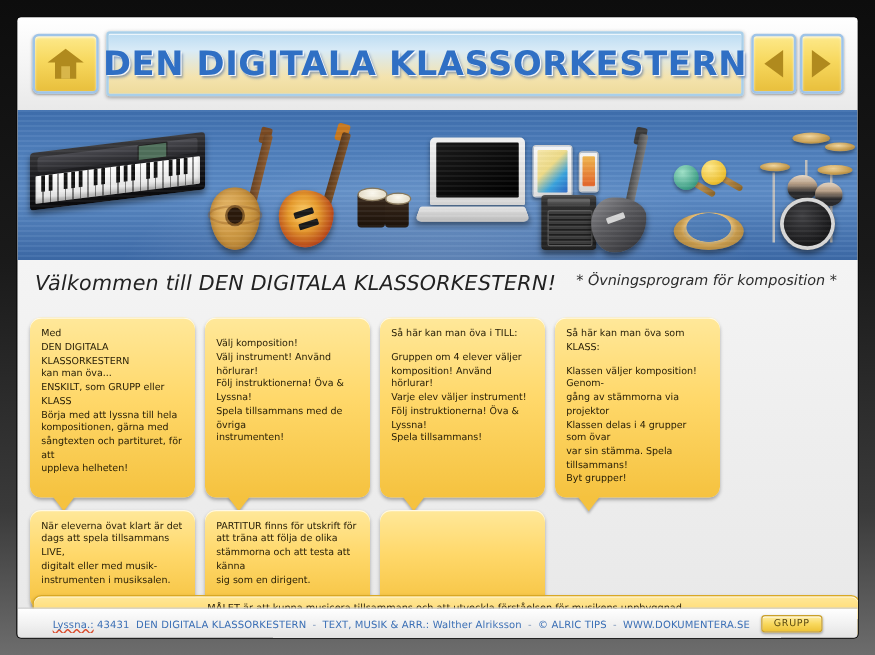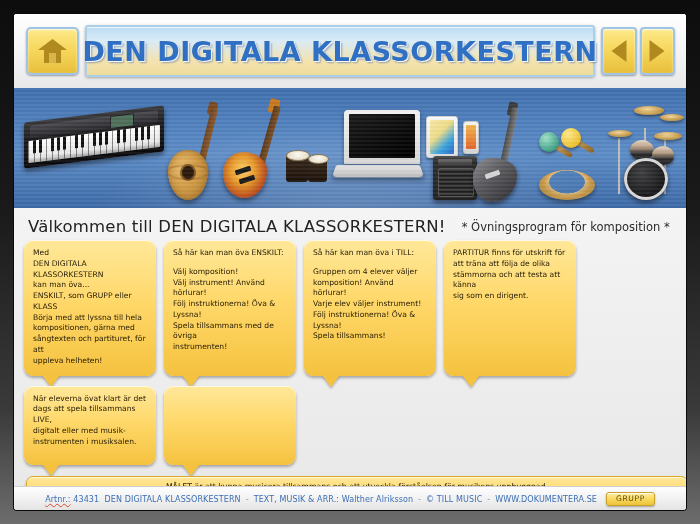--- a/index.html
+++ b/index.html
@@ -229,33 +229,33 @@
     box-shadow:0 2px 3px rgba(0,0,0,.4);}
   .drum .stand{position:absolute;background:#bdbdbd;}
 
   
   .content{
     position:absolute;left:0;top:194px;width:672px;height:278px;
     background:linear-gradient(180deg,#f4f4f4 0%,#eeeeee 50%,#e9e9e9 100%);
   }
   .welcome{
     position:absolute;left:14px;top:9px;
-    display:flex;align-items:center;gap:16px;
+    display:flex;align-items:flex-start;gap:16px;font-style:italic;
   }
   .welcome .w1{
     font-family:"DejaVu Sans", sans-serif;
     font-size:16.5px;color:#222;letter-spacing:.2px;white-space:nowrap;
   }
   .welcome .w2{
     font-family:"DejaVu Sans", sans-serif;
     font-size:11.5px;color:#2b2b2b;white-space:nowrap;
   }
 
   .bubble-grid{
-    position:absolute;left:10px;top:32px;width:552px;
+    position:absolute;left:10px;top:46px;width:552px;
     display:grid;grid-template-columns:repeat(4,1fr);
     column-gap:8px;row-gap:10px;
   }
   .bubble{
     position:relative;
     background:linear-gradient(180deg,#ffe89a 0%,#ffd86a 45%,#f5c23f 100%);
     border-radius:9px;
     box-shadow:0 2px 3px rgba(0,0,0,.3), inset 0 1px 0 rgba(255,255,255,.75);
     padding:8px 9px 9px 9px;
     min-height:76px;
@@ -465,63 +465,70 @@
 DEN DIGITALA KLASSORKESTERN
 kan man öva...
 ENSKILT, som GRUPP eller KLASS
 Börja med att lyssna till hela
 kompositionen, gärna med
 sångtexten och partituret, för att
 uppleva helheten!</p>
         </div>
 
         <div class="bubble">
-          <p>Så här kan man öva ENSKILT:</p>
           <p class="gap">Välj komposition!
 Välj instrument! Använd hörlurar!
 Följ instruktionerna! Öva &amp; Lyssna!
 Spela tillsammans med de övriga
 instrumenten!</p>
         </div>
 
         <div class="bubble">
           <p>Så här kan man öva i TILL:</p>
           <p class="gap">Gruppen om 4 elever väljer
 komposition! Använd hörlurar!
 Varje elev väljer instrument!
 Följ instruktionerna! Öva &amp; Lyssna!
 Spela tillsammans!</p>
         </div>
 
+        <div class="bubble">
+          <p>Så här kan man öva som KLASS:</p>
+          <p class="gap">Klassen väljer komposition! Genom-
+gång av stämmorna via projektor
+Klassen delas i 4 grupper som övar
+var sin stämma. Spela tillsammans!
+Byt grupper!</p>
+        </div>
+
+        <div class="bubble row2">
+          <p>När eleverna övat klart är det
+dags att spela tillsammans LIVE,
+digitalt eller med musik-
+instrumenten i musiksalen.</p>
+        </div>
 
         <div class="bubble row2">
           <p>PARTITUR finns för utskrift för
 att träna att följa de olika
 stämmorna och att testa att känna
 sig som en dirigent.</p>
         </div>
 
-        <div class="bubble row2">
-          <p>När eleverna övat klart är det
-dags att spela tillsammans LIVE,
-digitalt eller med musik-
-instrumenten i musiksalen.</p>
-        </div>
-
 
         <div class="bubble row2">
         </div>
 
       </div>
 
       <div class="goal">
         <div class="g1">MÅLET är att kunna musicera tillsammans och att utveckla förståelsen för musikens uppbyggnad.</div>
         <div class="g2"><span>DOKUMENTERA:  Gör inspelningar av de olika instrumenten i </span><span class="squig">GarageBand</span><span> och skapa en orkester av en eller flera kompositioner! (Enskilt eller i grupp). - LYCKA TILL!</span></div>
       </div>
     </div>
 
     <div class="footer">
-      <span class="ftext"><span class="squig">Artnr.:</span>&nbsp;<span>43431</span>&nbsp;&nbsp;<span>DEN DIGITALA KLASSORKESTERN</span><span class="sep">-</span><span>TEXT, MUSIK &amp; ARR.: Walther Alriksson</span><span class="sep">-</span><span>© TILL MUSIC</span><span class="sep">-</span><span>WWW.DOKUMENTERA.SE</span></span>
+      <span class="ftext"><span class="squig">Lyssna.:</span>&nbsp;<span>43431</span>&nbsp;&nbsp;<span>DEN DIGITALA KLASSORKESTERN</span><span class="sep">-</span><span>TEXT, MUSIK &amp; ARR.: Walther Alriksson</span><span class="sep">-</span><span>© ALRIC TIPS</span><span class="sep">-</span><span>WWW.DOKUMENTERA.SE</span></span>
       <span class="manual-btn">GRUPP</span>
     </div>
 
   </div>
 </div>
 
 </body></html>

